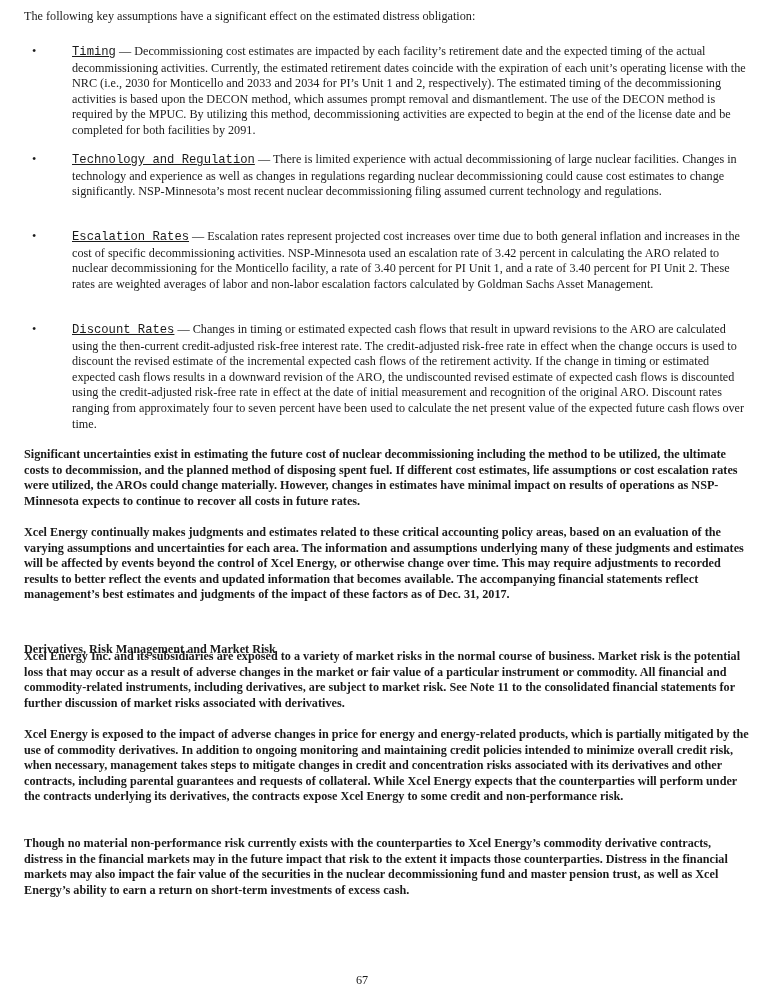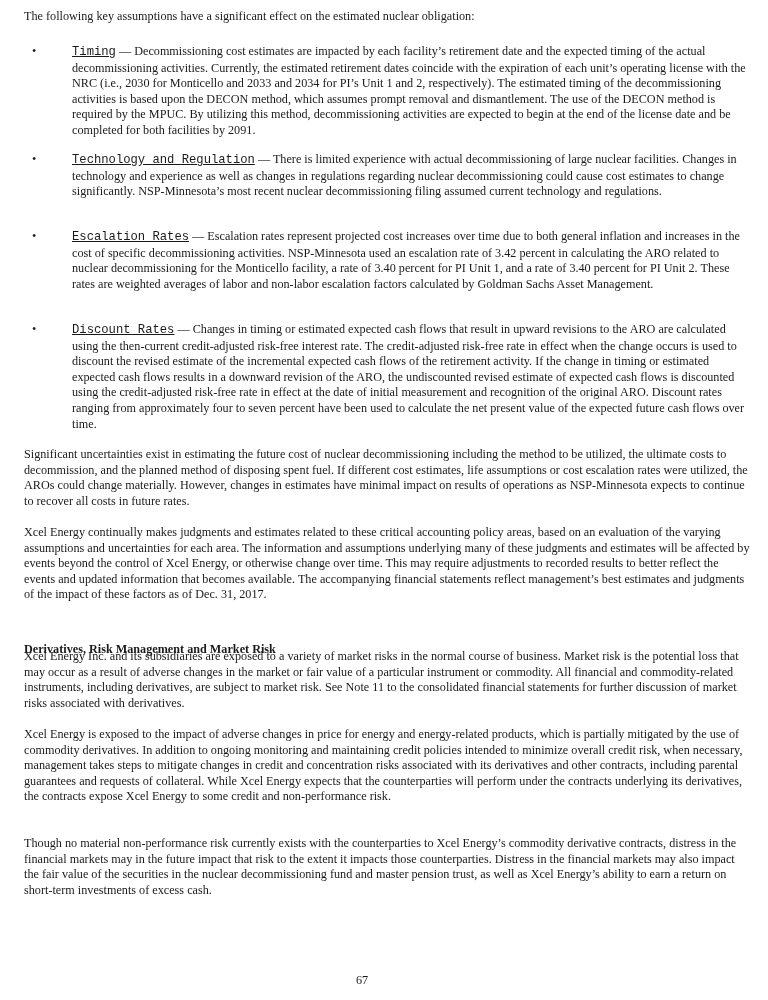--- a/index.html
+++ b/index.html
@@ -14,30 +14,30 @@
   p { margin: 0; }
   .intro { position: absolute; top: 9px; left: 0; width: 728px; }
   .bullet {
     position: absolute; left: 0; width: 728px;
   }
   .bullet .dot {
     position: absolute; left: 8px; top: 0; width: 10px;
   }
   .bullet .body { position: absolute; left: 48px; width: 680px; }
   .term { text-decoration: underline; font-family: Liberation Mono, monospace; }
-  .para { position: absolute; left: 0; width: 728px; }
+  .para { position: absolute; left: 0; width: 728px; font-weight: bold; }
   .heading { position: absolute; left: 0; font-weight: bold; }
   .pageno { position: absolute; top: 973px; left: 0; width: 724px; text-align: center; }
 </style>
 </head>
 <body>
 
 <div class="page">
 
-  <p class="intro">The following key assumptions have a significant effect on the estimated nuclear obligation:</p>
+  <p class="intro">The following key assumptions have a significant effect on the estimated distress obligation:</p>
 
   <div class="bullet" style="top:44px;">
     <span class="dot">•</span>
     <p class="body"><span class="term">Timing</span><span> — Decommissioning cost estimates are impacted by each facility’s retirement date and the expected timing of the actual decommissioning activities.  Currently, the estimated retirement dates coincide with the expiration of each unit’s operating license with the NRC (i.e., 2030 for Monticello and 2033 and 2034 for PI’s Unit 1 and 2, respectively).  The estimated timing of the decommissioning activities is based upon the DECON method, which assumes prompt removal and dismantlement.  The use of the DECON method is required by the MPUC.  By utilizing this method, decommissioning activities are expected to begin at the end of the license date and be completed for both facilities by 2091.</span></p>
   </div>
 
   <div class="bullet" style="top:152px;">
     <span class="dot">•</span>
     <p class="body"><span class="term">Technology and Regulation</span><span> — There is limited experience with actual decommissioning of large nuclear facilities.  Changes in technology and experience as well as changes in regulations regarding nuclear decommissioning could cause cost estimates to change significantly.  NSP-Minnesota’s most recent nuclear decommissioning filing assumed current technology and regulations.</span></p>
   </div>

